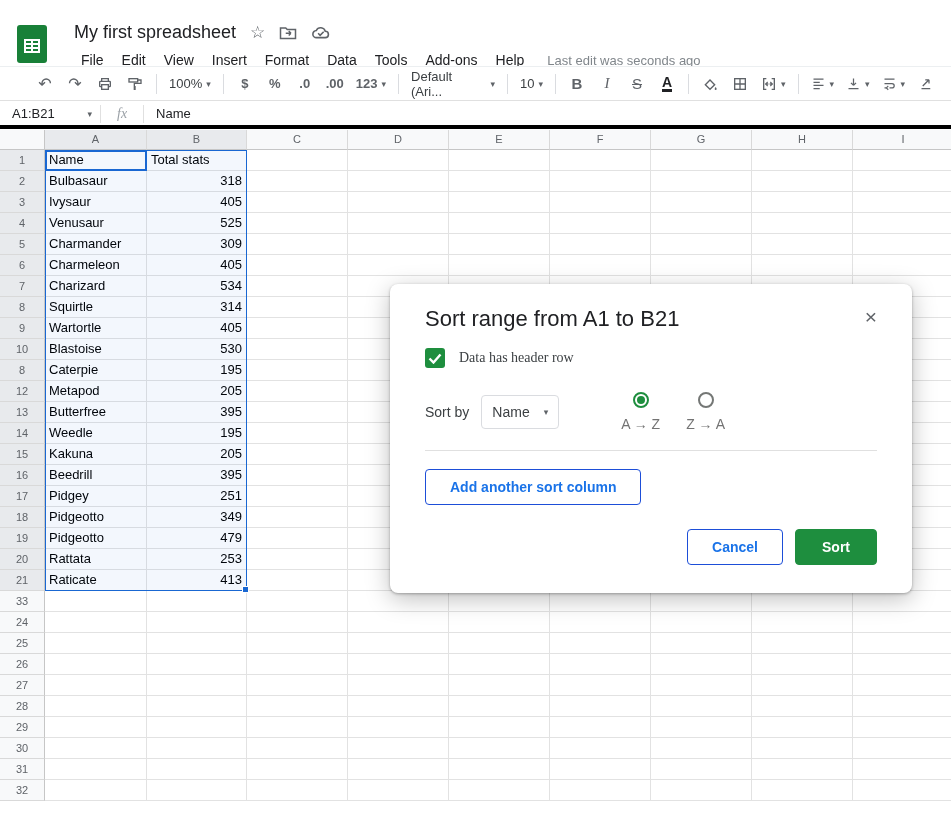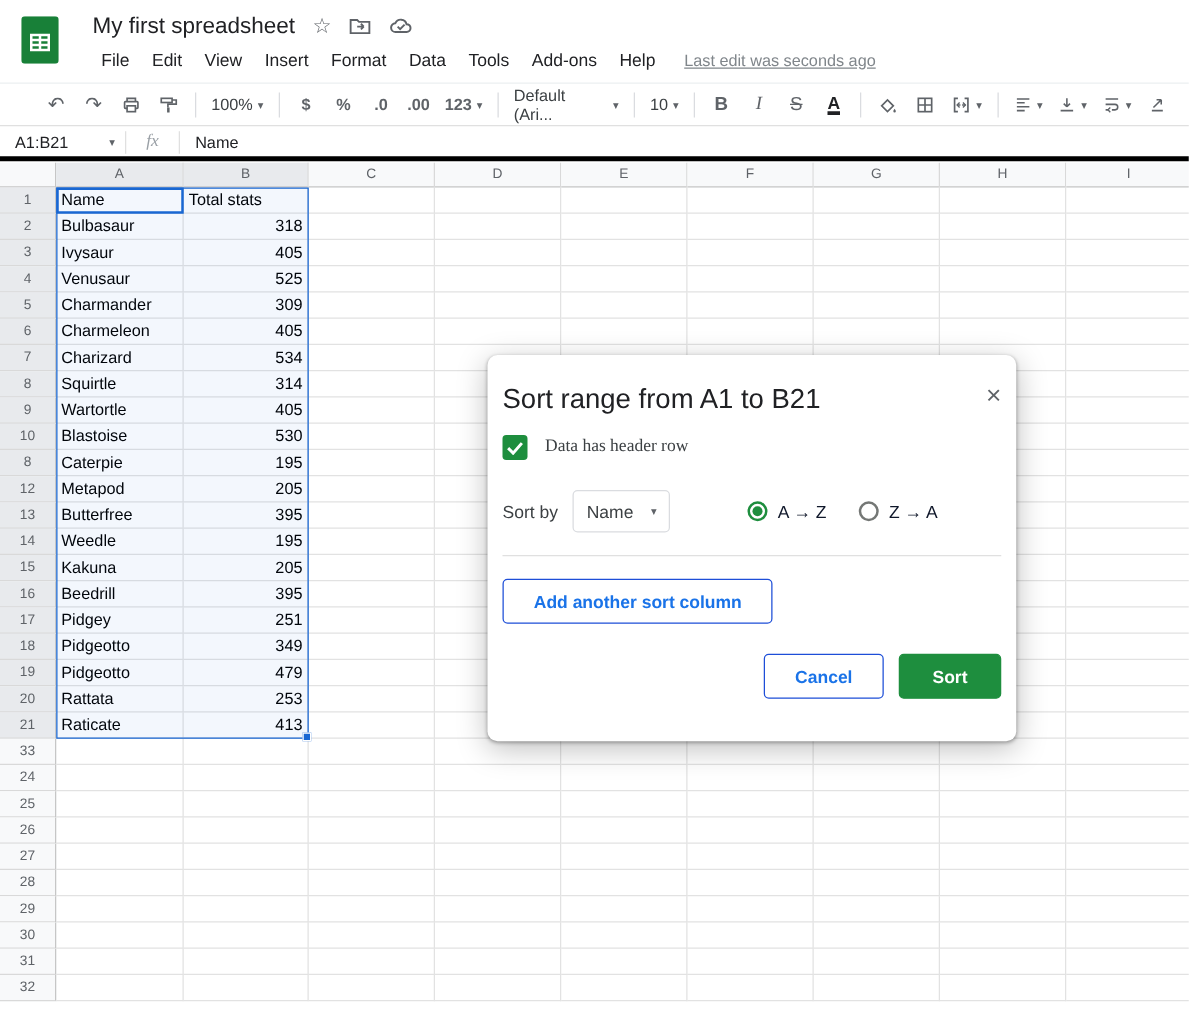--- a/index.html
+++ b/index.html
@@ -1,20 +1,20 @@
 <!DOCTYPE html>
 <html><head>
 <meta charset="utf-8">
 <style>
   * { box-sizing: border-box; margin: 0; padding: 0; }
   html,body { width:951px; height:823px; overflow:hidden; background:#fff;
     font-family:"Liberation Sans", sans-serif; color:#202124; }
 
   
-  #titlebar { position:absolute; top:0; left:0; right:0; height:66px; background:#fff; }
+  #titlebar { position:absolute; top:12px; left:0; right:0; height:66px; background:#fff; }
   .logo-wrap { position:absolute; left:17px; top:13px; }
   .title-line { position:absolute; left:74px; top:10px; display:flex; align-items:center; gap:14px; }
   .doc-title { font-size:18px; color:#202124; }
   .title-ic { color:#5f6368; font-size:17px; display:flex; align-items:center; }
   .menu-row { position:absolute; left:72px; top:37px; display:flex; align-items:center; }
   .menu-item { font-size:14px; color:#202124; padding:3px 9px; border-radius:3px; cursor:default; }
   .last-edit { font-size:13px; color:#80868b; text-decoration:underline; margin-left:14px; white-space:nowrap; }
 
   
   #toolbar { position:absolute; top:66px; left:0; right:0; height:35px; border-top:1px solid #eceff1;
@@ -59,36 +59,36 @@
   .c2,.c3,.c4,.c5,.c6,.c7,.c8 { width:101px; }
 
   .sel-range { position:absolute; left:45px; top:20px; width:202px; height:441px;
     border:1px solid #1967d2; background:rgba(23,102,219,0.05); pointer-events:none; }
   .active-cell { position:absolute; left:45px; top:20px; width:102px; height:21px;
     border:2px solid #1967d2; pointer-events:none; }
   .fill-handle { position:absolute; left:242px; top:456px; width:7px; height:7px;
     background:#1967d2; border:1px solid #fff; pointer-events:none; }
 
   
-  #dialog { position:absolute; left:390px; top:284px; width:423px; height:309px; background:#fff;
+  #dialog { position:absolute; left:390px; top:284px; width:522px; height:309px; background:#fff;
     border-radius:8px; box-shadow:0 1px 3px rgba(0,0,0,.3), 0 6px 24px rgba(0,0,0,.25);
-    padding:22px 12px 24px; z-index:20; }
+    padding:22px 35px 24px; z-index:20; }
   .dlg-head { display:flex; justify-content:space-between; align-items:flex-start; }
   .dlg-title { font-size:22px; color:#202124; }
   .dlg-close { color:#5f6368; font-size:21px; line-height:21px; cursor:default; }
   .dlg-check-row { margin-top:16px; display:flex; align-items:center; gap:14px;font-family:Liberation Serif, serif; }
   .checkbox { width:20px; height:20px; background:#1e8e3e; border-radius:3px; display:flex;
     align-items:center; justify-content:center; flex:none; }
   .check-label { font-size:14px; color:#3c4043; }
   .dlg-sort-row { margin-top:24px; display:flex; align-items:center; }
   .sort-by-label { font-size:14px; color:#3c4043; margin-right:12px; }
   .select-box { border:1px solid #dadce0; border-radius:4px; padding:8px 10px; display:flex;
     align-items:center; gap:14px; font-size:14px; color:#3c4043; }
   .radio-group { display:flex; align-items:center; gap:26px; margin-left:62px; }
-  .radio-opt { display:flex; align-items:center; gap:8px; font-size:14px; color:#0f172a; }
+  .radio-opt { display:flex; align-items:center; gap:8px; font-size:14px; color:#737373;flex-direction:column; }
   .radio { width:16px; height:16px; border-radius:50%; border:2px solid #747775; flex:none; position:relative; }
   .radio.on { border-color:#1e8e3e; }
   .radio.on::after { content:""; position:absolute; left:2px; top:2px; width:8px; height:8px;
     border-radius:50%; background:#1e8e3e; }
   .dlg-divider { margin-top:18px; border-top:1px solid #e0e0e0; height:0; }
   .btn { border:1px solid #1d4ed8; border-radius:4px; background:#fff; font-size:14px; font-weight:bold;
     color:#1a73e8; padding:0 24px; height:36px; display:inline-flex; align-items:center;
     font-family:"Liberation Sans", sans-serif; }
   .add-col-btn { margin-top:18px; }
   .dlg-footer { margin-top:24px; display:flex; justify-content:flex-end; gap:12px; }

